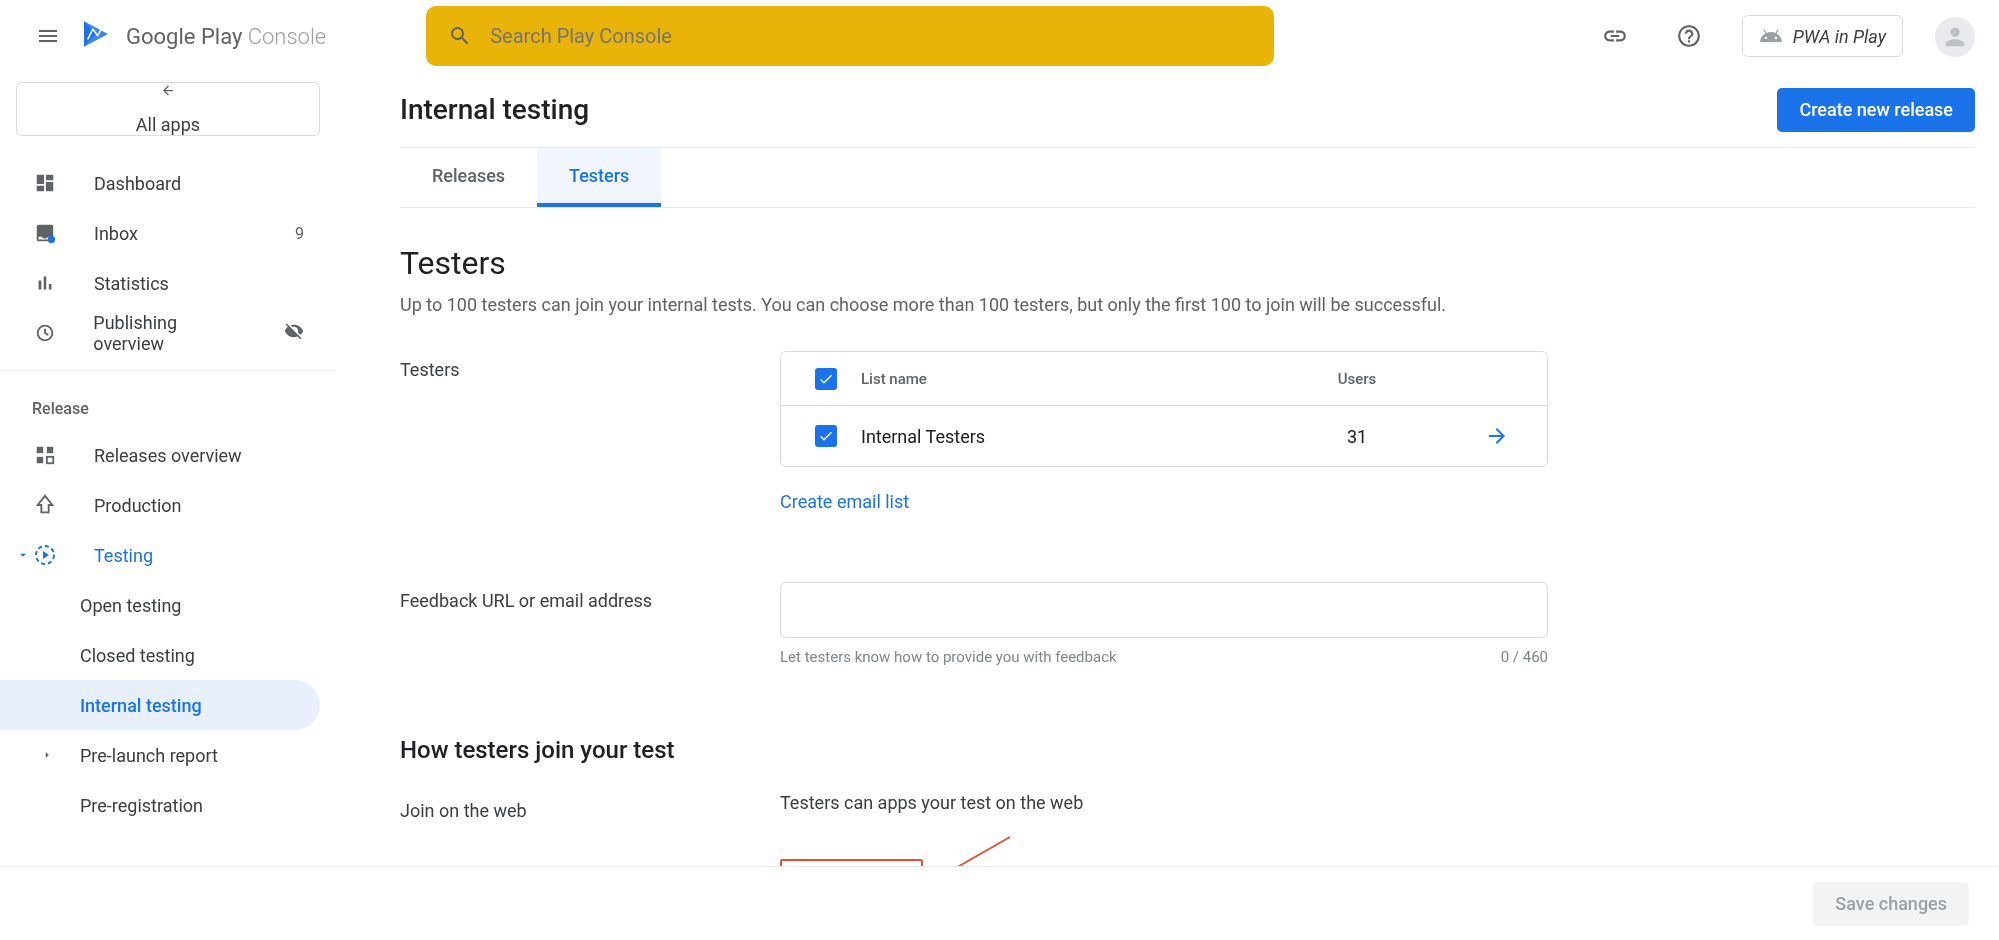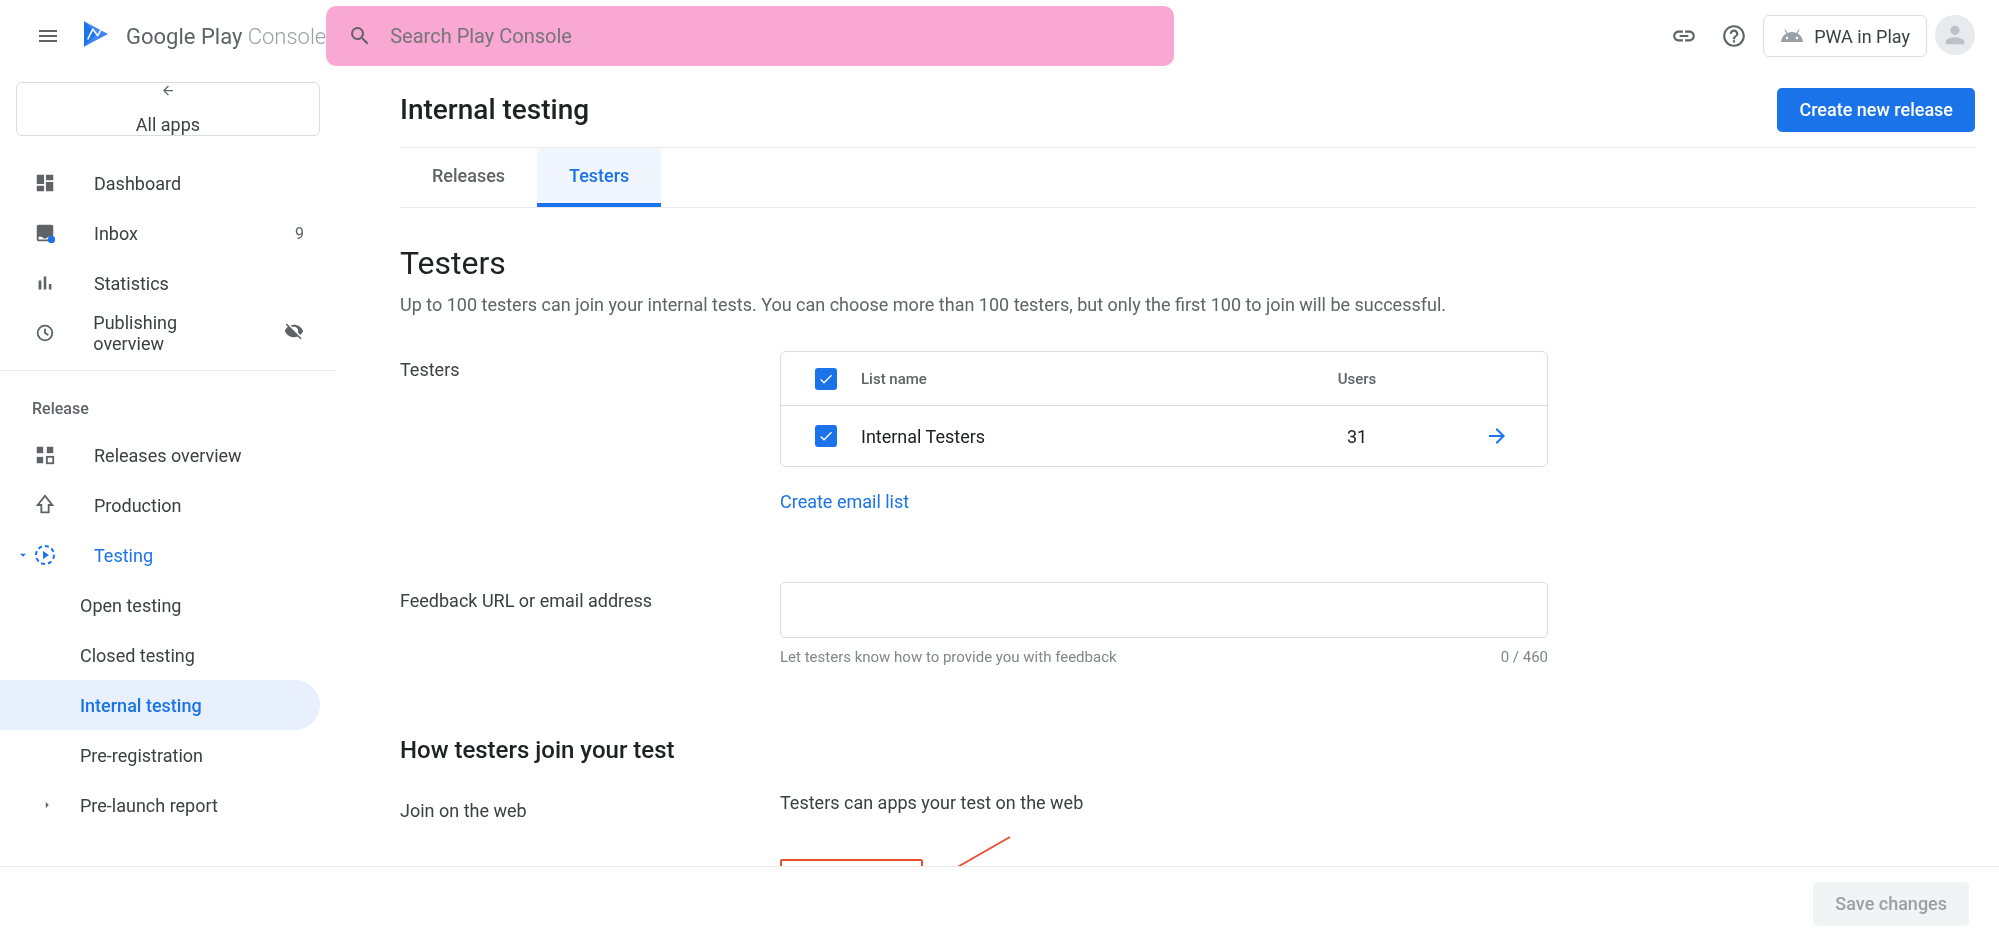--- a/index.html
+++ b/index.html
@@ -6,23 +6,23 @@
   body { background: #fff; color: #202124; width: 1999px; height: 940px; overflow: hidden; position: relative; }
 
   
   .header { height: 72px; display: flex; align-items: center; padding: 0 24px; }
   .menu-btn { width: 48px; height: 48px; display: flex; align-items: center; justify-content: center; border-radius: 50%; cursor: pointer; margin-right: 8px; }
   .logo-wrap { display: flex; align-items: center; gap: 14px; }
   .logo-icon svg { width: 32px; height: 32px; }
   .logo-text { font-size: 22px; color: #5f6368; }
   .logo-text .gp { color: #5f6368; font-weight: 400; }
   .logo-text .cn { color: #9aa0a6; font-weight: 300; }
-  .search-box { width: 848px; height: 60px; background: #f9a8d4; border-radius: 10px; display: flex; align-items: center; padding: 0 22px; }
+  .search-box { margin-left: 100px; width: 848px; height: 60px; background: #eab308; border-radius: 10px; display: flex; align-items: center; padding: 0 22px; }
   .search-box input { flex: 1; border: none; background: transparent; font-size: 20px; color: #5f6368; outline: none; margin-left: 18px; }
-  .header-right { margin-left: auto; display: flex; align-items: flex-start; gap: 8px; }
+  .header-right { margin-left: auto; display: flex; align-items: flex-end; gap: 32px; font-style: italic; }
   .icon-btn { width: 42px; height: 42px; border-radius: 50%; display: flex; align-items: center; justify-content: center; color: #5f6368; cursor: pointer; }
   .pwa-badge { border: 1px solid #dadce0; border-radius: 6px; padding: 8px 16px; display: flex; align-items: center; gap: 10px; font-size: 18px; color: #3c4043; }
   .avatar { width: 40px; height: 40px; border-radius: 50%; background: #e8eaed; display: flex; align-items: center; justify-content: center; }
 
   
   .sidebar { position: absolute; top: 72px; left: 0; width: 336px; padding: 10px 16px 0 16px; }
   .all-apps { border: 1px solid #dadce0; border-radius: 6px; height: 54px; display: flex; align-items: center; gap: 16px; padding: 0 20px; font-size: 18px; color: #3c4043; cursor: pointer; margin-bottom: 22px; flex-direction: column; }
   .nav-item { height: 50px; display: flex; align-items: center; gap: 36px; padding: 0 16px; border-radius: 0 28px 28px 0; font-size: 18px; color: #3c4043; cursor: pointer; margin-left: -16px; padding-left: 32px; }
   .nav-item .icn { width: 26px; display: flex; justify-content: center; color: #5f6368; }
   .nav-item .badge { margin-left: auto; font-size: 16px; color: #5f6368; }
@@ -208,29 +208,29 @@
   </div>
   <div class="nav-item sub-item">
       <span>Open testing</span>
     </div>
   <div class="nav-item sub-item">
       <span>Closed testing</span>
     </div>
   <div class="nav-item sub-item selected">
       <span>Internal testing</span>
     </div>
-  <div class="nav-item sub-item">
-      <span>Pre-registration</span>
-    </div>
   <div class="nav-item sub-item" style="position:relative">
     <span style="position:absolute;left:40px"><svg width="14" height="14" viewBox="0 0 24 24" fill="#5f6368">
           <path d="M10 17l5-5-5-5v10z"></path>
         </svg></span>
     <span>Pre-launch report</span>
   </div>
+  <div class="nav-item sub-item">
+      <span>Pre-registration</span>
+    </div>
 </div>
 
 <div class="main">
   <div class="page-head">
     <div class="page-title">Internal testing</div>
     <button class="primary-btn">Create new release</button>
   </div>
   <div class="tabs">
     <div class="tab">Releases</div>
     <div class="tab active">Testers</div>

